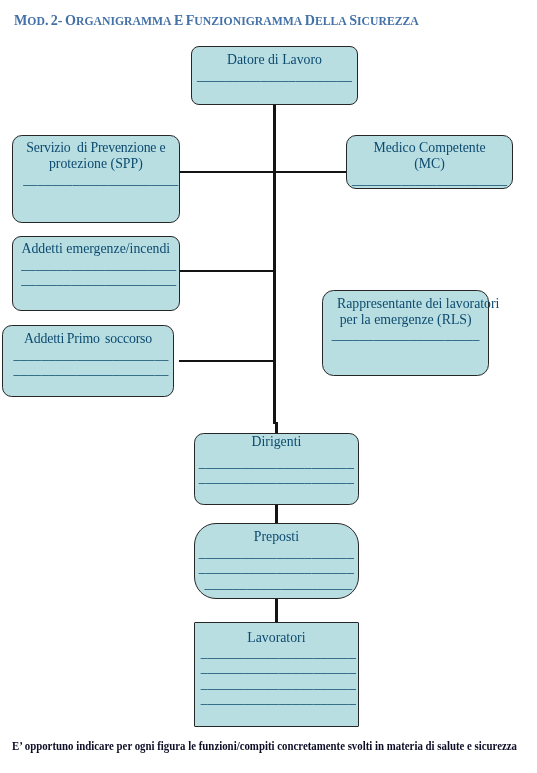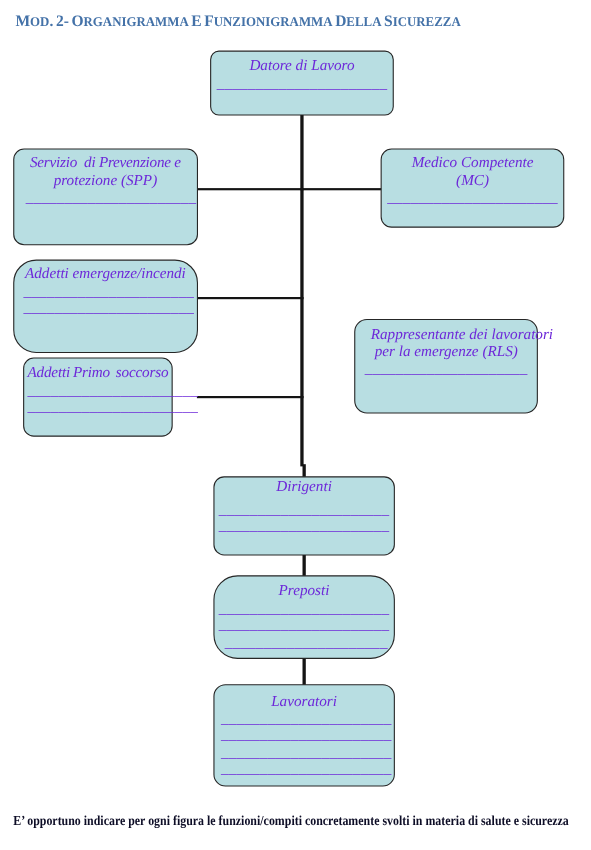--- a/index.html
+++ b/index.html
@@ -37,22 +37,21 @@
   }
 
   .node {
     position: absolute;
     box-sizing: border-box;
     background: #b8dee2;
     border: 1.1px solid #262626;
     border-radius: 9.7px;
     font-size: 13.8px;
     line-height: 15.3px;
-    color: #6d28d9;
-    font-style: italic;
+    color: #0c4a6e;
   }
   .node .tline,
   .node .rule {
     position: absolute;
     left: 0; right: 0;
     text-align: center;
     white-space: pre;
   }
   .node .rule { letter-spacing: 0.15px; }
 
@@ -78,58 +77,58 @@
     <div class="tline" style="top:5.2px;">Datore di Lavoro</div>
     <div class="rule" style="top:20.7px;">______________________</div>
   </div>
 
   <div class="node" style="left:11.7px; top:135px; width:168.3px; height:88px; border-radius:9.9px;">
     <div class="tline" style="top:3.9px; letter-spacing:-0.22px;">Servizio  di Prevenzione e</div>
     <div class="tline" style="top:20.0px;">protezione (SPP)</div>
     <div class="rule" style="top:36.0px; transform:translateX(5px);">______________________</div>
   </div>
 
-  <div class="node" style="left:346px; top:134.8px; width:167.2px; height:72px; border-radius:10.0px;">
+  <div class="node" style="left:346px; top:134.8px; width:167.2px; height:54px; border-radius:10.0px;">
     <div class="tline" style="top:3.9px;">Medico Competente</div>
     <div class="tline" style="top:20.3px;">(MC)</div>
     <div class="rule" style="top:36.2px;">______________________</div>
   </div>
 
-  <div class="node" style="left:11.7px; top:235.5px; width:168.3px; height:85px; border-radius:21px;">
+  <div class="node" style="left:11.7px; top:235.5px; width:168.3px; height:75px; border-radius:9px;">
     <div class="tline" style="top:4.9px;">Addetti emergenze/incendi</div>
     <div class="rule" style="top:20.5px; transform:translateX(3px);">______________________</div>
     <div class="rule" style="top:35.4px; transform:translateX(3px);">______________________</div>
   </div>
 
   <div class="node" style="left:322px; top:289.6px; width:167.3px; height:86px; border-radius:11.6px;">
     <div class="tline" style="top:5.6px;margin-left:14px;">Rappresentante dei lavoratori</div>
     <div class="tline" style="top:21.7px;">per la emergenze (RLS)</div>
     <div class="rule" style="top:36.5px;">_____________________</div>
   </div>
 
-  <div class="node" style="left:21px; top:325.4px; width:136px; height:71.7px; border-radius:9.7px;">
+  <div class="node" style="left:2px; top:325.4px; width:172px; height:71.7px; border-radius:9.7px;">
     <div class="tline" style="top:4.9px; word-spacing:-0.7px; letter-spacing:-0.15px;">Addetti Primo  soccorso</div>
     <div class="rule" style="top:20.5px; transform:translateX(3px);">______________________</div>
     <div class="rule" style="top:35.5px; transform:translateX(3px);">______________________</div>
   </div>
 
   <div class="node" style="left:194px; top:433.2px; width:164.8px; height:71.9px; border-radius:9.7px;">
     <div class="tline" style="top:0;">Dirigenti</div>
     <div class="rule" style="top:20.9px;">______________________</div>
     <div class="rule" style="top:35.8px;">______________________</div>
   </div>
 
   <div class="node" style="left:194px; top:523px; width:164.8px; height:76.4px; border-radius:22px;">
     <div class="tline" style="top:5.3px;">Preposti</div>
     <div class="rule" style="top:21.0px;">______________________</div>
     <div class="rule" style="top:36.1px;">______________________</div>
     <div class="rule" style="top:51.8px; transform:translateX(2px);">_____________________</div>
   </div>
 
-  <div class="node" style="left:194px; top:622.2px; width:164.8px; height:93px; border-radius:11px;">
+  <div class="node" style="left:194px; top:622.2px; width:164.8px; height:105px; border-radius:1px;">
     <div class="tline" style="top:6.5px;">Lavoratori</div>
     <div class="rule" style="top:21.8px; transform:translateX(2px);">______________________</div>
     <div class="rule" style="top:36.9px; transform:translateX(2px);">______________________</div>
     <div class="rule" style="top:53.2px; transform:translateX(2px);">______________________</div>
     <div class="rule" style="top:67.8px; transform:translateX(2px);">______________________</div>
   </div>
 
   <div class="footer">E’ opportuno indicare per ogni figura le funzioni/compiti concretamente svolti in materia di salute e sicurezza</div>
 </div>
 

